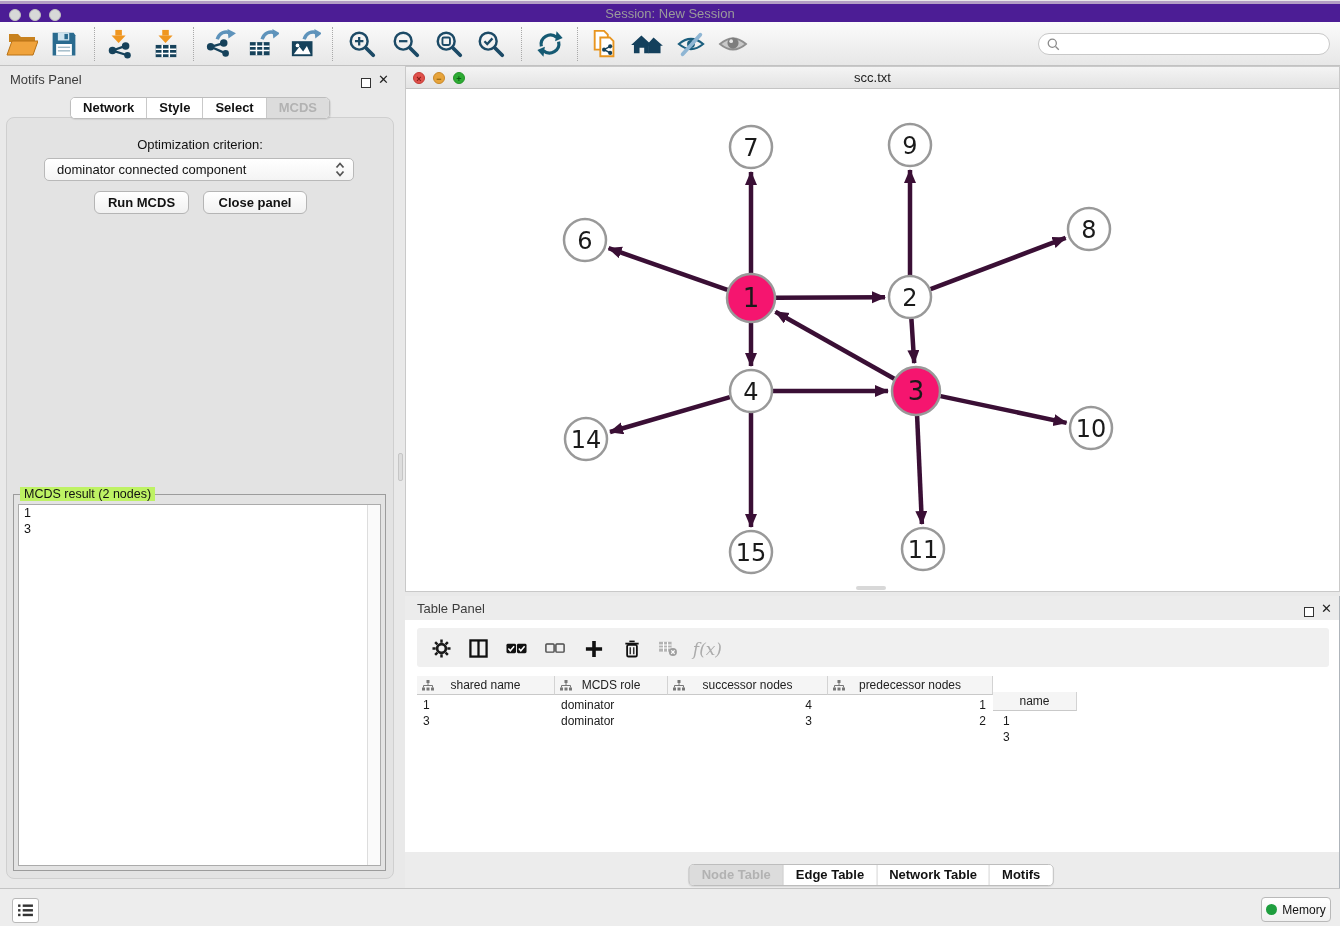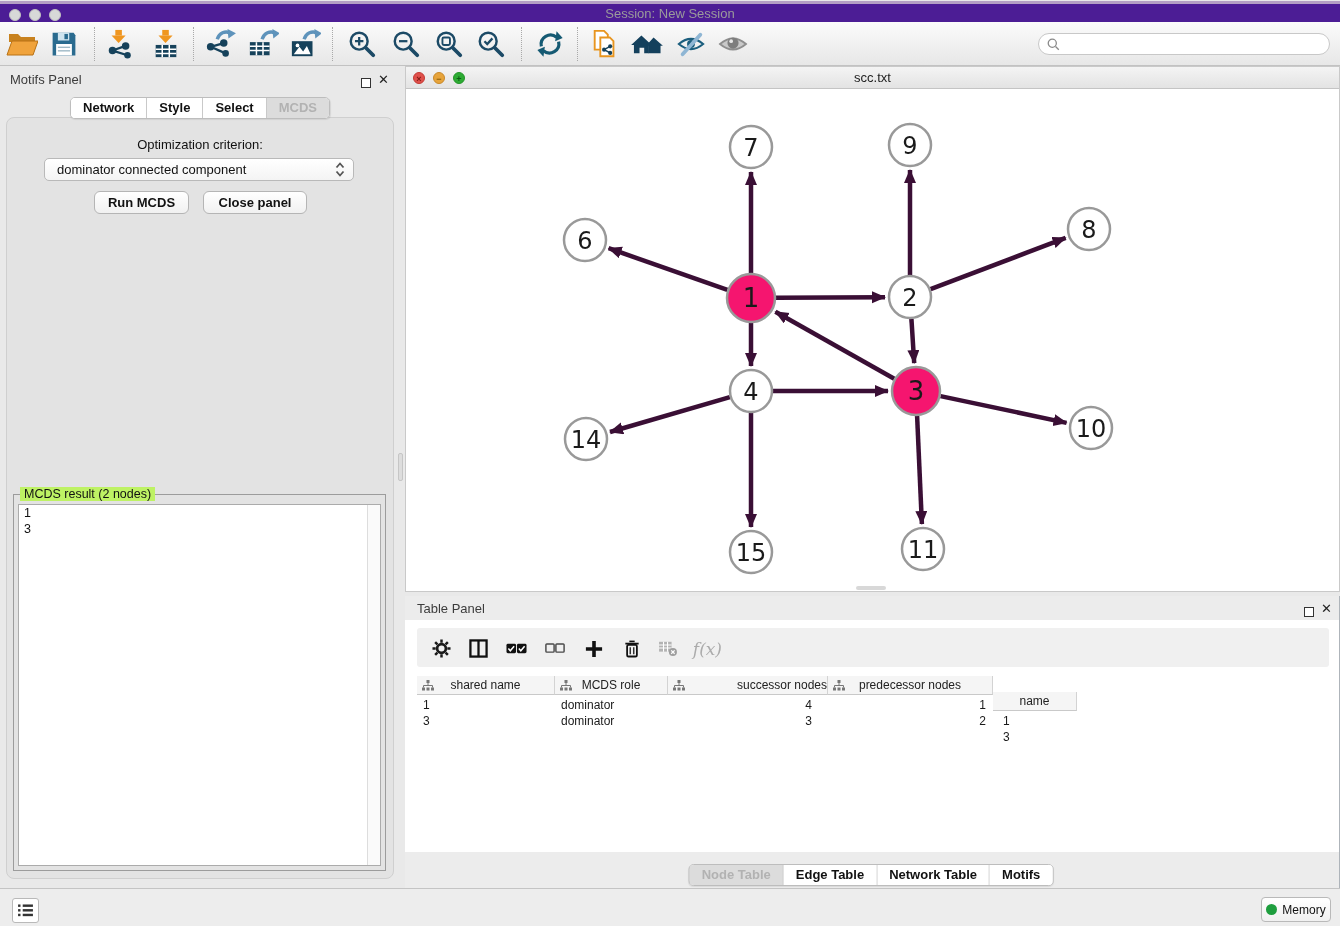--- a/index.html
+++ b/index.html
@@ -57,21 +57,21 @@
   #tp-content { position:absolute; left:0; top:24px; width:100%; height:232px; background:#fff; }
   #tp-toolbar { position:absolute; left:12px; top:8px; width:912px; height:39px; background:#F0F0F0; border-radius:3px; }
   .ticon { position:absolute; top:0; height:41px; display:flex; align-items:center; justify-content:flex-end; width:30px; }
   #tp-table { position:absolute; left:12px; top:56px; width:912px; height:176px; background:#fff; }
   .th { position:absolute; top:0; height:19px; background:#F5F5F5; border-right:1px solid #D3D3D3; border-bottom:1px solid #C9C9C9; display:flex; align-items:center; justify-content:center; font-size:12px; color:#222; }
   .th .sortic { position:absolute; left:5px; top:4px; }
   .tr { position:absolute; left:0; width:912px; height:16px; }
   .td { position:absolute; font-size:12px; color:#1A1A1A; height:16px; line-height:16px; }
   .c1 { left:0; width:138px; padding-left:6px; }
   .c2 { left:138px; width:113px; padding-left:6px; }
-  .c3 { left:251px; width:160px; padding-right:16px; text-align:right;justify-content:flex-end; }
+  .c3 { left:251px; width:160px; padding-right:16px; text-align:right; }
   .c4 { left:411px; width:165px; padding-right:7px; text-align:right; }
   .c5 { left:576px; width:84px; padding-left:10px;margin-top:16px; }
   .fx { font-family:"DejaVu Serif","Liberation Serif",serif; font-style:italic; font-size:17px; color:#ABABAB; }
 
   
   #statusbar { left:0; top:888px; width:1340px; height:38px; background:#EDEDED; border-top:1px solid #C4C4C4; }
   #list-btn { position:absolute; left:12px; top:9px; width:27px; height:25px; background:#fff; border:1px solid #B9B9B9; border-radius:3px; display:flex; align-items:center; justify-content:center; }
   #memory-btn { position:absolute; right:9px; top:8px; width:70px; height:25px; background:linear-gradient(#FFFFFF,#F0F0F0); border:1px solid #B9B9B9; border-radius:4px; display:flex; align-items:center; justify-content:center; gap:5px; font-size:12px; color:#111; }
   #memory-dot { width:11px; height:11px; border-radius:50%; }
 </style>

